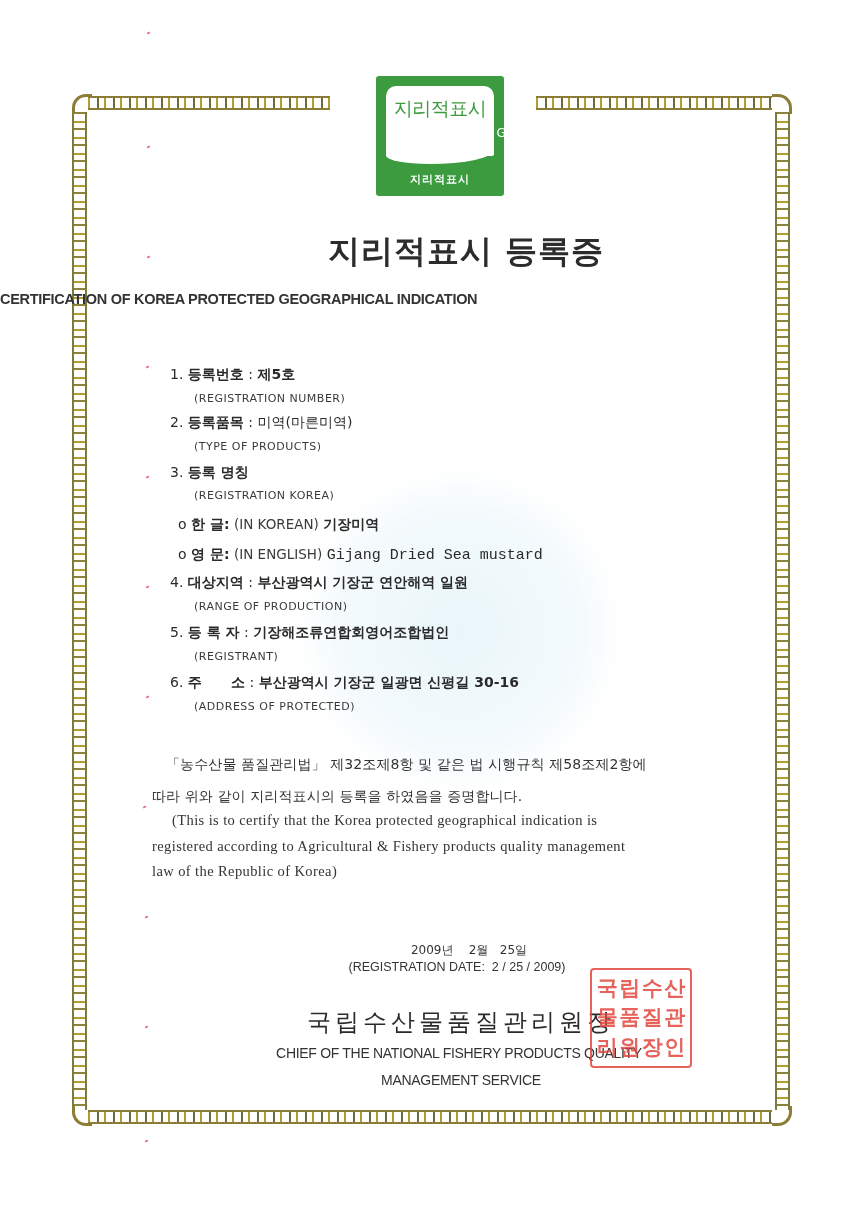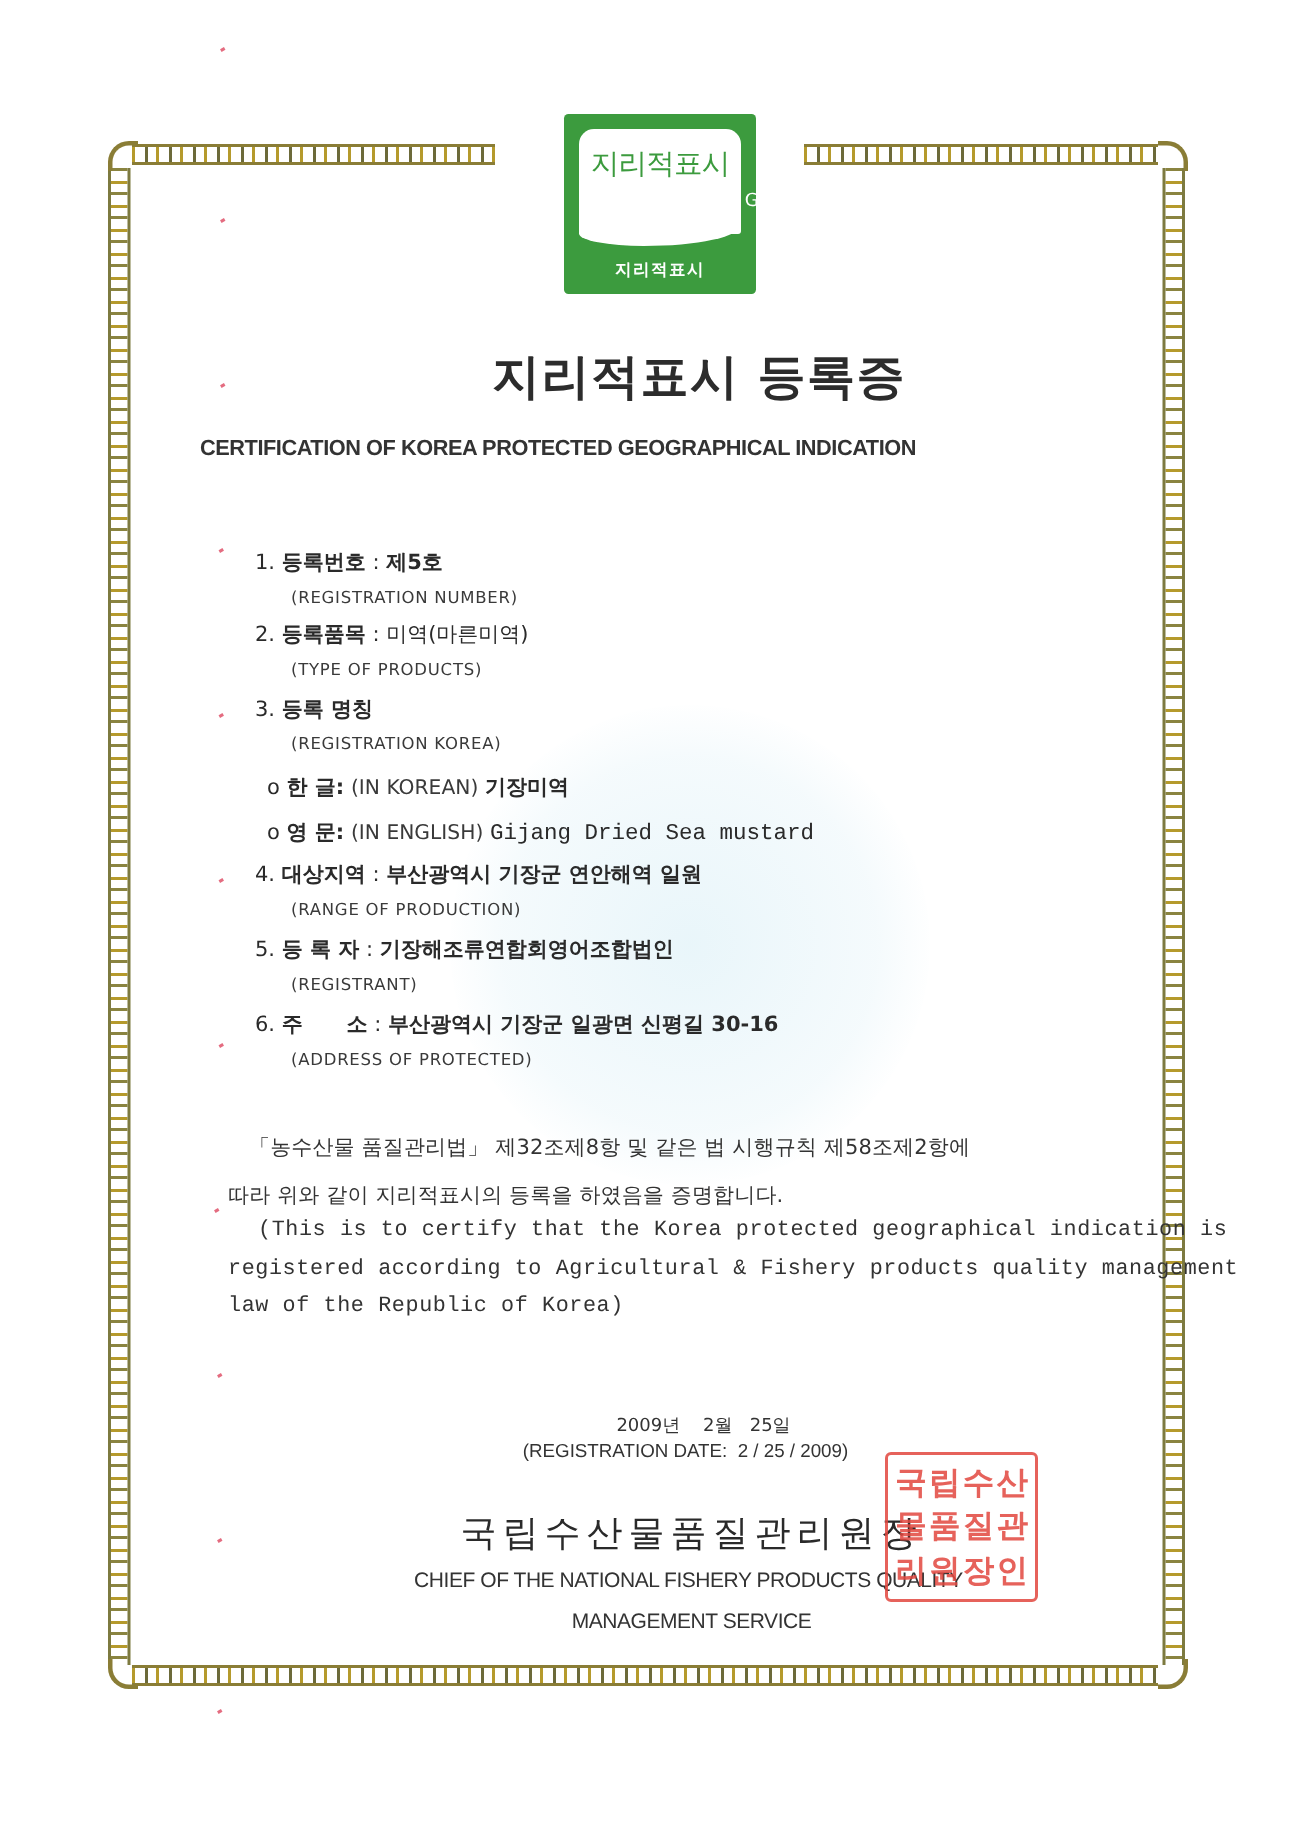--- a/index.html
+++ b/index.html
@@ -87,21 +87,20 @@
     }
 
     
     .title-ko {
       position: absolute; left: 0; top: 230px; width: 860px;
       text-align: center;
       font-size: 32px; font-weight: bold; color: #2c2c2c; letter-spacing: 1px; padding-left: 36px;
     }
     .title-en {
       position: absolute; left: 0; top: 291px; width: 744px;
-      text-align: center;
       font-family: "Liberation Sans", sans-serif;
       font-size: 14.5px; font-weight: bold; color: #333; letter-spacing: -0.3px;
     }
 
     
     .item-line {
       position: absolute; left: 170px;
       font-size: 14px; color: #2a2a2a; white-space: pre;
     }
     .item-sub {
@@ -116,21 +115,21 @@
     .muted { color: #3a3a3a; font-size: 13.5px; }
 
     
     .para {
       position: absolute; left: 152px; width: 580px;
       font-size: 14px; color: #333; white-space: pre;
       letter-spacing: 0.1px;
     }
     .para-en {
       position: absolute; left: 152px;
-      font-family: Liberation Mono, monospace;
+      font-family: Liberation Serif, serif;
       font-size: 14.5px; color: #333; white-space: pre;
       letter-spacing: 0.4px;
     }
 
     
     .center-line {
       position: absolute; left: 0; width: 860px; text-align: center;
       white-space: pre;
       margin-left: 39px;
     }

